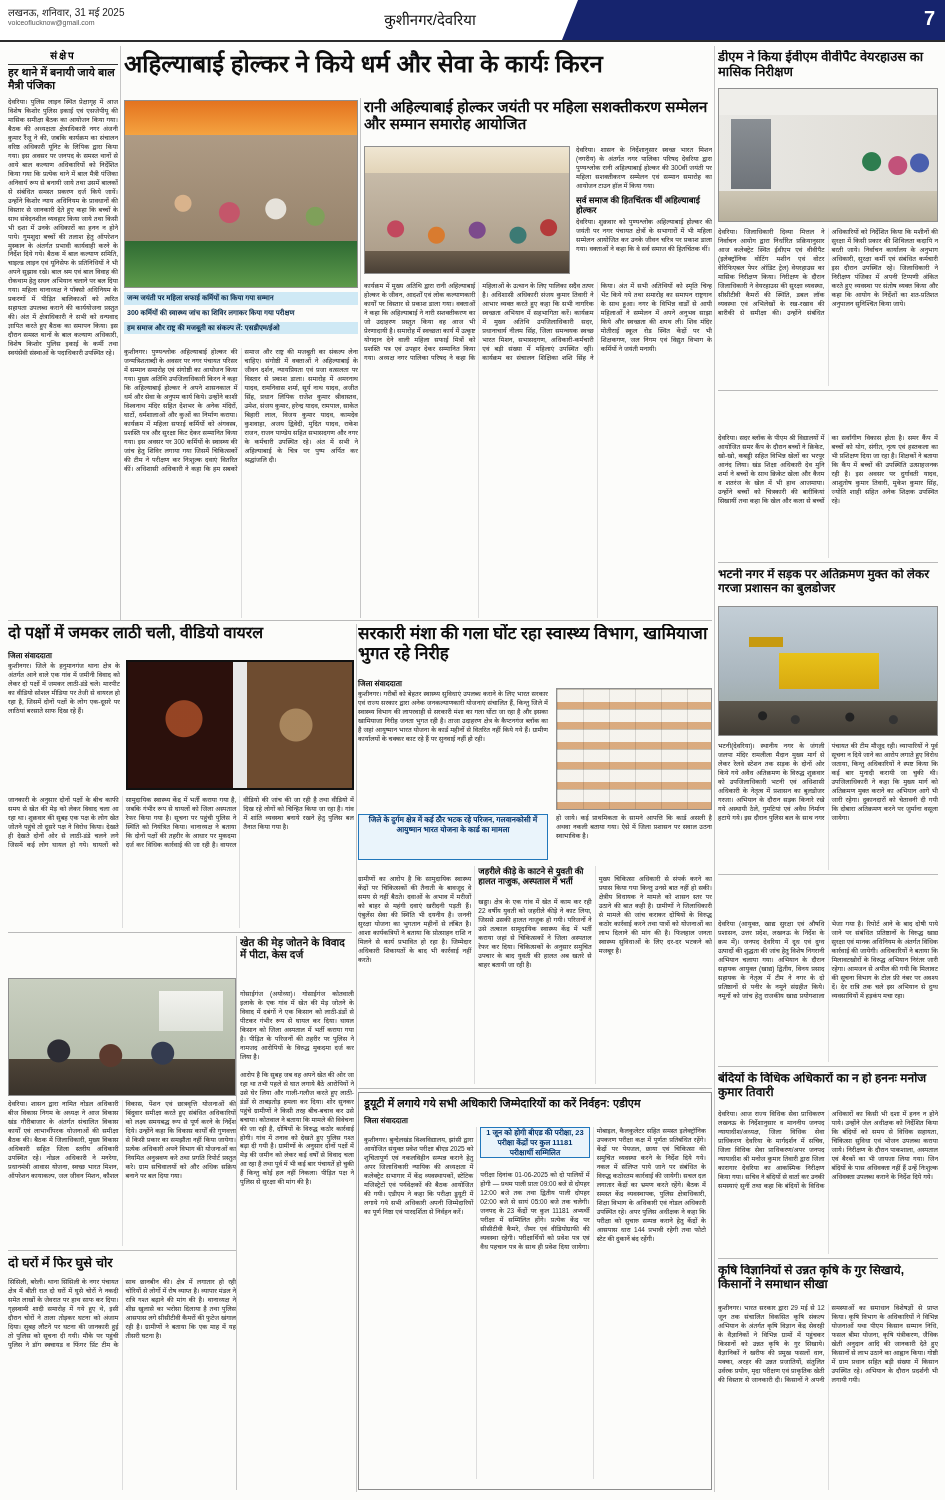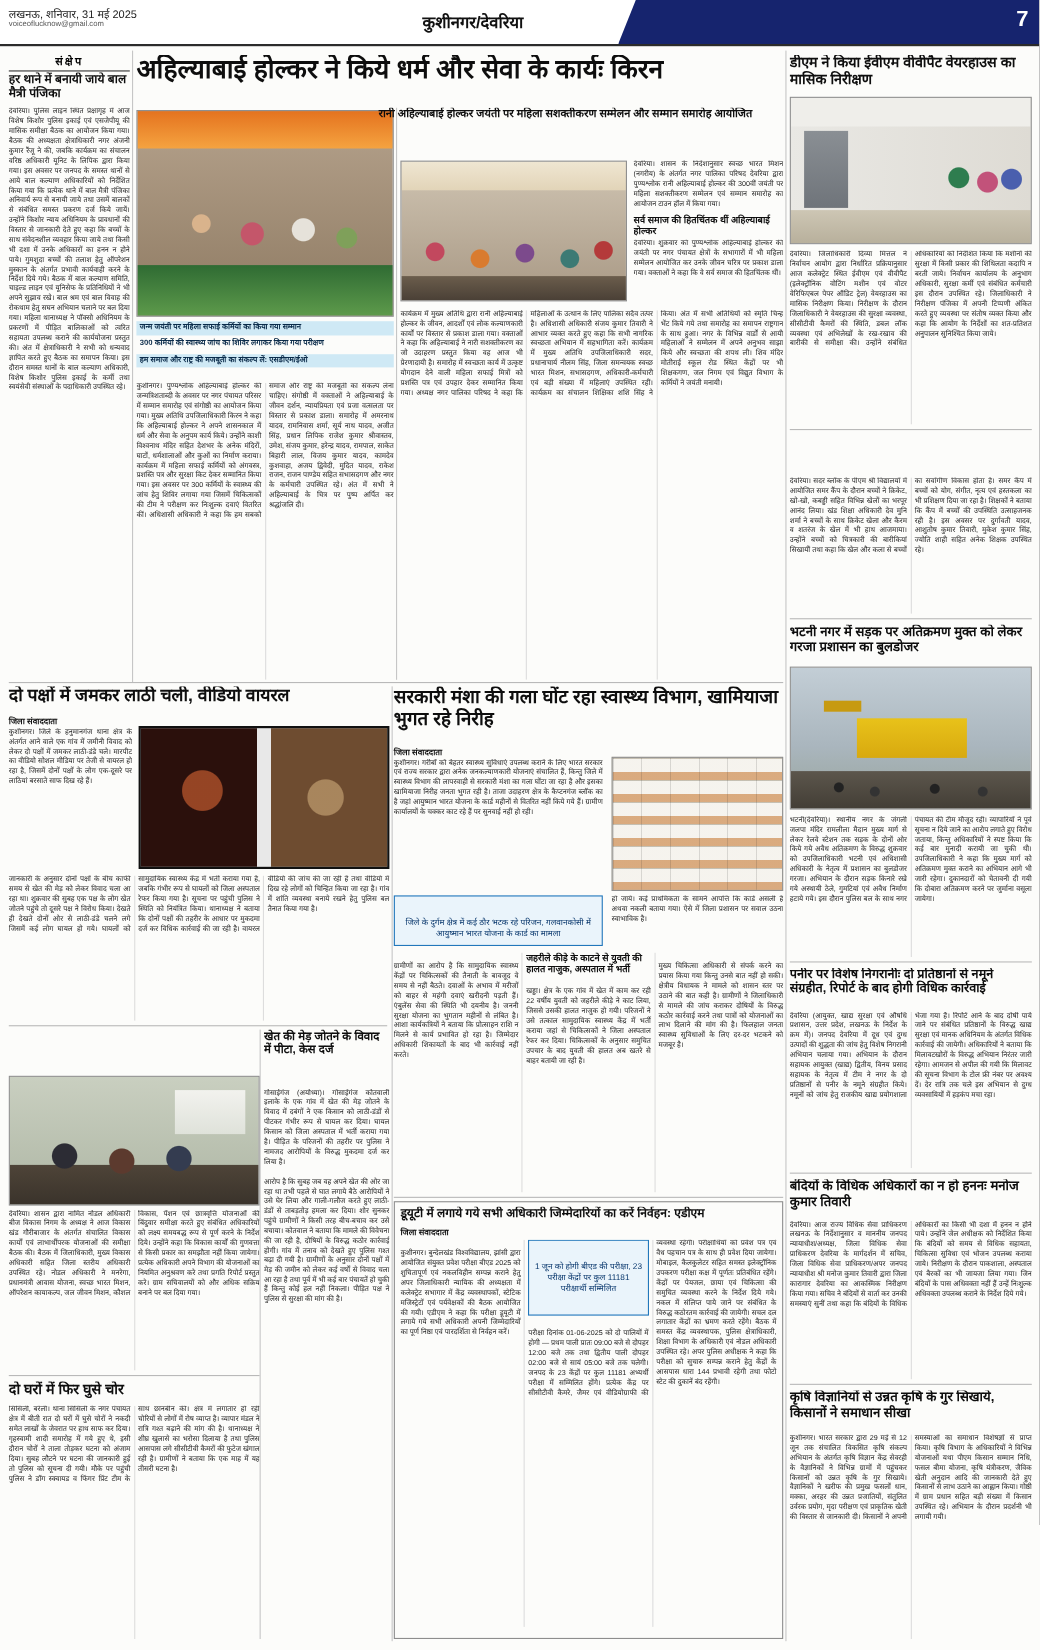--- a/index.html
+++ b/index.html
@@ -5,37 +5,37 @@
   * { margin:0; padding:0; box-sizing:border-box; }
   html,body { background:#9a9a9a; }
   body { font-family:"Liberation Sans", sans-serif; }
   .page { position:relative; width:945px; height:1500px; margin:0 auto; background:#fcfcfa; overflow:hidden; }
   .abs { position:absolute; }
 
   
   .hdr { left:0; top:0; width:945px; height:42px; background:#fff; border-bottom:2px solid #2b2b2b; }
   .hdr-date { position:absolute; left:8px; top:5px; font-size:10px; font-weight:normal; color:#222; }
   .hdr-mail { position:absolute; left:8px; top:19px; font-size:7px; color:#555; }
-  .hdr-region { position:absolute; left:300px; top:9px; width:260px; text-align:center; font-size:15px; font-weight:bold; color:#111; }
+  .hdr-region { position:absolute; left:300px; top:9px; width:260px; text-align:center; font-size:15px; font-weight:normal; color:#111; }
   .hdr-brand { position:absolute; left:562px; top:0; width:383px; height:40px; background:var(--brand_bg,#16246e); clip-path:polygon(16px 0,100% 0,100% 100%,0 100%); }
   .brand-text { position:absolute; left:40px; top:5px; font-size:23px; font-weight:bold; color:var(--brand_text,#ffd21c); letter-spacing:1px;margin-top:48px; }
   .brand-page { position:absolute; right:10px; top:7px; font-size:20px; font-weight:bold; color:#fff; }
 
   
   .headline { font-weight:bold; color:#0e0e0e; line-height:1.15; overflow:hidden; }
   .center { text-align:left; }
   .body-text { font-size:6.5px; line-height:1.38; text-align:justify; color:#1d1d1d; overflow:hidden; white-space:pre-line; }
   .cols2 { column-count:2; column-gap:7px; column-rule:1px solid #ddd; }
   .cols3 { column-count:3; column-gap:7px; column-rule:1px solid #ddd; }
   .byline { font-size:7.5px; font-weight:bold; color:#111; }
   .sec-label { font-size:10px; font-weight:bold; text-align:center; border-bottom:1.5px solid #333; padding-bottom:2px; letter-spacing:2px; }
 
   .pt { font-size:7px; font-weight:bold; padding:2px 3px; margin-bottom:2px; color:#0a2b4a; line-height:1.25; }
   .pt.hl { background:var(--highlight_bg,#cfe9f5); }
-  .callout { border:1.5px solid var(--box_border,#2277bb); background:#eaf4fb; color:#06356b; font-weight:normal; font-size:7.5px; line-height:1.3; text-align:center; padding:19px 4px; overflow:hidden; }
+  .callout { border:1.5px solid var(--box_border,#2277bb); background:#eaf4fb; color:#06356b; font-weight:bold; font-size:7.5px; line-height:1.3; text-align:center; padding:0 4px; overflow:hidden; }
   .callout.infl { margin:4px 0; white-space:normal; }
   .inline-subhead { display:block; font-weight:bold; font-size:8.5px; line-height:1.2; margin:4px 0 3px; color:#0e0e0e; white-space:normal; text-align:left; }
   .blockp { display:block; }
   .framed { border:1px solid #8d8d8d; padding:4px 5px; }
 
   .hrule { height:1px; background:#b9b9b9; }
   .vrule { width:1px; background:#c6c6c6; }
 
   
   .ph { overflow:hidden; border:1px solid #8f8f8f; }
@@ -121,21 +121,21 @@
   <div class="abs headline center" style="left:124px;top:50px;width:588px;height:46px;font-size:24px">अहिल्याबाई होल्कर ने किये धर्म और सेवा के कार्यः किरन</div>
 
   <div class="abs ph ph1" style="left:124px;top:100px;width:234px;height:188px"></div>
   <div class="abs" style="left:124px;top:292px;width:234px">
     <div class="pt hl">जन्म जयंती पर महिला सफाई कर्मियों का किया गया सम्मान</div>
     <div class="pt">300 कर्मियों की स्वास्थ्य जांच का शिविर लगाकर किया गया परीक्षण</div>
     <div class="pt hl">हम समाज और राष्ट्र की मजबूती का संकल्प लें: एसडीएम/ईओ</div>
   </div>
   <div class="abs body-text cols2" style="left:124px;top:348px;width:234px;height:270px">कुशीनगर। पुण्यश्लोक अहिल्याबाई होल्कर की जन्मत्रिशताब्दी के अवसर पर नगर पंचायत परिसर में सम्मान समारोह एवं संगोष्ठी का आयोजन किया गया। मुख्य अतिथि उपजिलाधिकारी किरन ने कहा कि अहिल्याबाई होल्कर ने अपने शासनकाल में धर्म और सेवा के अनुपम कार्य किये। उन्होंने काशी विश्वनाथ मंदिर सहित देशभर के अनेक मंदिरों, घाटों, धर्मशालाओं और कुओं का निर्माण कराया। कार्यक्रम में महिला सफाई कर्मियों को अंगवस्त्र, प्रशस्ति पत्र और सुरक्षा किट देकर सम्मानित किया गया। इस अवसर पर 300 कर्मियों के स्वास्थ्य की जांच हेतु शिविर लगाया गया जिसमें चिकित्सकों की टीम ने परीक्षण कर निःशुल्क दवाएं वितरित कीं। अधिशासी अधिकारी ने कहा कि हम सबको समाज और राष्ट्र की मजबूती का संकल्प लेना चाहिए। संगोष्ठी में वक्ताओं ने अहिल्याबाई के जीवन दर्शन, न्यायप्रियता एवं प्रजा वत्सलता पर विस्तार से प्रकाश डाला। समारोह में अमरनाथ यादव, रामनिवास शर्मा, सूर्य नाथ यादव, अजीत सिंह, प्रधान लिपिक राजेश कुमार श्रीवास्तव, उमेश, संजय कुमार, हरेन्द्र यादव, रामपाल, साकेत बिहारी लाल, विजय कुमार यादव, कामदेव कुशवाहा, अजय द्विवेदी, मुदित यादव, राकेश राजन, राजन पाण्डेय सहित सभासदगण और नगर के कर्मचारी उपस्थित रहे। अंत में सभी ने अहिल्याबाई के चित्र पर पुष्प अर्पित कर श्रद्धांजलि दी।</div>
 
-  <div class="abs headline center" style="left:344px;top:98px;width:348px;height:44px;font-size:10px">रानी अहिल्याबाई होल्कर जयंती पर महिला सशक्तीकरण सम्मेलन और सम्मान समारोह आयोजित</div>
+  <div class="abs headline center" style="left:364px;top:98px;width:348px;height:44px;font-size:15px">रानी अहिल्याबाई होल्कर जयंती पर महिला सशक्तीकरण सम्मेलन और सम्मान समारोह आयोजित</div>
   <div class="abs ph ph2" style="left:364px;top:146px;width:206px;height:128px"></div>
   <div class="abs" style="left:576px;top:146px;width:136px;height:132px;overflow:hidden">
     <div class="body-text" style="height:auto">देवरिया। शासन के निर्देशानुसार स्वच्छ भारत मिशन (नगरीय) के अंतर्गत नगर पालिका परिषद देवरिया द्वारा पुण्यश्लोक रानी अहिल्याबाई होल्कर की 300वीं जयंती पर महिला सशक्तीकरण सम्मेलन एवं सम्मान समारोह का आयोजन टाउन हॉल में किया गया।</div>
     <div class="inline-subhead">सर्व समाज की हितचिंतक थीं अहिल्याबाई होल्कर</div>
     <div class="body-text" style="height:auto">देवरिया। शुक्रवार को पुण्यश्लोक अहिल्याबाई होल्कर की जयंती पर नगर पंचायत क्षेत्रों के सभागारों में भी महिला सम्मेलन आयोजित कर उनके जीवन चरित्र पर प्रकाश डाला गया। वक्ताओं ने कहा कि वे सर्व समाज की हितचिंतक थीं।</div>
   </div>
   <div class="abs body-text cols3" style="left:364px;top:282px;width:348px;height:336px">कार्यक्रम में मुख्य अतिथि द्वारा रानी अहिल्याबाई होल्कर के जीवन, आदर्शों एवं लोक कल्याणकारी कार्यों पर विस्तार से प्रकाश डाला गया। वक्ताओं ने कहा कि अहिल्याबाई ने नारी सशक्तीकरण का जो उदाहरण प्रस्तुत किया वह आज भी प्रेरणादायी है। समारोह में स्वच्छता कार्य में उत्कृष्ट योगदान देने वाली महिला सफाई मित्रों को प्रशस्ति पत्र एवं उपहार देकर सम्मानित किया गया। अध्यक्ष नगर पालिका परिषद ने कहा कि महिलाओं के उत्थान के लिए पालिका सदैव तत्पर है। अधिशासी अधिकारी संजय कुमार तिवारी ने आभार व्यक्त करते हुए कहा कि सभी नागरिक स्वच्छता अभियान में सहभागिता करें। कार्यक्रम में मुख्य अतिथि उपजिलाधिकारी सदर, प्रधानाचार्य नीलम सिंह, जिला समन्वयक स्वच्छ भारत मिशन, सभासदगण, अधिकारी-कर्मचारी एवं बड़ी संख्या में महिलाएं उपस्थित रहीं। कार्यक्रम का संचालन शिक्षिका शशि सिंह ने किया। अंत में सभी अतिथियों को स्मृति चिन्ह भेंट किये गये तथा समारोह का समापन राष्ट्रगान के साथ हुआ। नगर के विभिन्न वार्डों से आयी महिलाओं ने सम्मेलन में अपने अनुभव साझा किये और स्वच्छता की शपथ ली। शिव मंदिर मोतीराई स्कूल रोड स्थित केंद्रों पर भी शिक्षकगण, जल निगम एवं विद्युत विभाग के कर्मियों ने जयंती मनायी।</div>
 
   <div class="abs headline center" style="left:718px;top:50px;width:220px;height:36px;font-size:13px">डीएम ने किया ईवीएम वीवीपैट वेयरहाउस का मासिक निरीक्षण</div>
   <div class="abs ph ph3" style="left:718px;top:88px;width:220px;height:134px"></div>
@@ -143,21 +143,20 @@
 
   <div class="abs hrule" style="left:718px;top:390px;width:220px"></div>
   <div class="abs body-text cols2" style="left:718px;top:434px;width:220px;height:124px">देवरिया। सदर ब्लॉक के पीएम श्री विद्यालयों में आयोजित समर कैंप के दौरान बच्चों ने क्रिकेट, खो-खो, कबड्डी सहित विभिन्न खेलों का भरपूर आनंद लिया। खंड शिक्षा अधिकारी देव मुनि शर्मा ने बच्चों के साथ क्रिकेट खेला और कैरम व शतरंज के खेल में भी हाथ आजमाया। उन्होंने बच्चों को चित्रकारी की बारीकियां सिखायीं तथा कहा कि खेल और कला से बच्चों का सर्वांगीण विकास होता है। समर कैंप में बच्चों को योग, संगीत, नृत्य एवं हस्तकला का भी प्रशिक्षण दिया जा रहा है। शिक्षकों ने बताया कि कैंप में बच्चों की उपस्थिति उत्साहजनक रही है। इस अवसर पर दुर्गावती यादव, आशुतोष कुमार तिवारी, मुकेश कुमार सिंह, ज्योति शाही सहित अनेक शिक्षक उपस्थित रहे।</div>
 
   <div class="abs hrule" style="left:718px;top:562px;width:220px"></div>
   <div class="abs headline center" style="left:718px;top:568px;width:220px;height:34px;font-size:12px">भटनी नगर में सड़क पर अतिक्रमण मुक्त को लेकर गरजा प्रशासन का बुलडोजर</div>
   <div class="abs ph ph4" style="left:718px;top:606px;width:220px;height:130px"></div>
   <div class="abs body-text cols2" style="left:718px;top:742px;width:220px;height:128px">भटनी(देवरिया)। स्थानीय नगर के जंगली जलपा मंदिर रामलीला मैदान मुख्य मार्ग से लेकर रेलवे स्टेशन तक सड़क के दोनों ओर किये गये अवैध अतिक्रमण के विरुद्ध शुक्रवार को उपजिलाधिकारी भटनी एवं अधिशासी अधिकारी के नेतृत्व में प्रशासन का बुलडोजर गरजा। अभियान के दौरान सड़क किनारे रखे गये अस्थायी ठेले, गुमटियां एवं अवैध निर्माण हटाये गये। इस दौरान पुलिस बल के साथ नगर पंचायत की टीम मौजूद रही। व्यापारियों ने पूर्व सूचना न दिये जाने का आरोप लगाते हुए विरोध जताया, किन्तु अधिकारियों ने स्पष्ट किया कि कई बार मुनादी करायी जा चुकी थी। उपजिलाधिकारी ने कहा कि मुख्य मार्ग को अतिक्रमण मुक्त कराने का अभियान आगे भी जारी रहेगा। दुकानदारों को चेतावनी दी गयी कि दोबारा अतिक्रमण करने पर जुर्माना वसूला जायेगा।</div>
 
   <div class="abs hrule" style="left:718px;top:874px;width:220px"></div>
-  <div class="abs headline center" style="left:718px;top:880px;width:220px;height:36px;font-size:11.5px">पनीर पर विशेष निगरानीः दो प्रतिष्ठानों से नमूने संग्रहीत, रिपोर्ट के बाद होगी विधिक कार्रवाई</div>
   <div class="abs body-text cols2" style="left:718px;top:920px;width:220px;height:142px">देवरिया (आयुक्त, खाद्य सुरक्षा एवं औषधि प्रशासन, उत्तर प्रदेश, लखनऊ के निर्देश के क्रम में)। जनपद देवरिया में दूध एवं दुग्ध उत्पादों की शुद्धता की जांच हेतु विशेष निगरानी अभियान चलाया गया। अभियान के दौरान सहायक आयुक्त (खाद्य) द्वितीय, विनय प्रसाद सहायक के नेतृत्व में टीम ने नगर के दो प्रतिष्ठानों से पनीर के नमूने संग्रहीत किये। नमूनों को जांच हेतु राजकीय खाद्य प्रयोगशाला भेजा गया है। रिपोर्ट आने के बाद दोषी पाये जाने पर संबंधित प्रतिष्ठानों के विरुद्ध खाद्य सुरक्षा एवं मानक अधिनियम के अंतर्गत विधिक कार्रवाई की जायेगी। अधिकारियों ने बताया कि मिलावटखोरों के विरुद्ध अभियान निरंतर जारी रहेगा। आमजन से अपील की गयी कि मिलावट की सूचना विभाग के टोल फ्री नंबर पर अवश्य दें। देर रात्रि तक चले इस अभियान से दुग्ध व्यवसायियों में हड़कंप मचा रहा।</div>
 
   <div class="abs hrule" style="left:718px;top:1066px;width:220px"></div>
   <div class="abs headline center" style="left:718px;top:1072px;width:220px;height:34px;font-size:12px">बंदियों के विधिक अधिकारों का न हो हननः मनोज कुमार तिवारी</div>
   <div class="abs body-text cols2" style="left:718px;top:1110px;width:220px;height:144px">देवरिया। आज राज्य विधिक सेवा प्राधिकरण लखनऊ के निर्देशानुसार व माननीय जनपद न्यायाधीश/अध्यक्ष, जिला विधिक सेवा प्राधिकरण देवरिया के मार्गदर्शन में सचिव, जिला विधिक सेवा प्राधिकरण/अपर जनपद न्यायाधीश श्री मनोज कुमार तिवारी द्वारा जिला कारागार देवरिया का आकस्मिक निरीक्षण किया गया। सचिव ने बंदियों से वार्ता कर उनकी समस्याएं सुनीं तथा कहा कि बंदियों के विधिक अधिकारों का किसी भी दशा में हनन न होने पाये। उन्होंने जेल अधीक्षक को निर्देशित किया कि बंदियों को समय से विधिक सहायता, चिकित्सा सुविधा एवं भोजन उपलब्ध कराया जाये। निरीक्षण के दौरान पाकशाला, अस्पताल एवं बैरकों का भी जायजा लिया गया। जिन बंदियों के पास अधिवक्ता नहीं हैं उन्हें निःशुल्क अधिवक्ता उपलब्ध कराने के निर्देश दिये गये।</div>
 
   <div class="abs hrule" style="left:718px;top:1258px;width:220px"></div>
   <div class="abs headline center" style="left:718px;top:1264px;width:220px;height:36px;font-size:12px">कृषि विज्ञानियों से उन्नत कृषि के गुर सिखाये, किसानों ने समाधान सीखा</div>
   <div class="abs body-text cols2" style="left:718px;top:1304px;width:220px;height:186px">कुशीनगर। भारत सरकार द्वारा 29 मई से 12 जून तक संचालित विकसित कृषि संकल्प अभियान के अंतर्गत कृषि विज्ञान केंद्र सेवरही के वैज्ञानिकों ने विभिन्न ग्रामों में पहुंचकर किसानों को उन्नत कृषि के गुर सिखाये। वैज्ञानिकों ने खरीफ की प्रमुख फसलों धान, मक्का, अरहर की उन्नत प्रजातियों, संतुलित उर्वरक प्रयोग, मृदा परीक्षण एवं प्राकृतिक खेती की विस्तार से जानकारी दी। किसानों ने अपनी समस्याओं का समाधान विशेषज्ञों से प्राप्त किया। कृषि विभाग के अधिकारियों ने विभिन्न योजनाओं यथा पीएम किसान सम्मान निधि, फसल बीमा योजना, कृषि यंत्रीकरण, जैविक खेती अनुदान आदि की जानकारी देते हुए किसानों से लाभ उठाने का आह्वान किया। गोष्ठी में ग्राम प्रधान सहित बड़ी संख्या में किसान उपस्थित रहे। अभियान के दौरान प्रदर्शनी भी लगायी गयी।</div>
 

